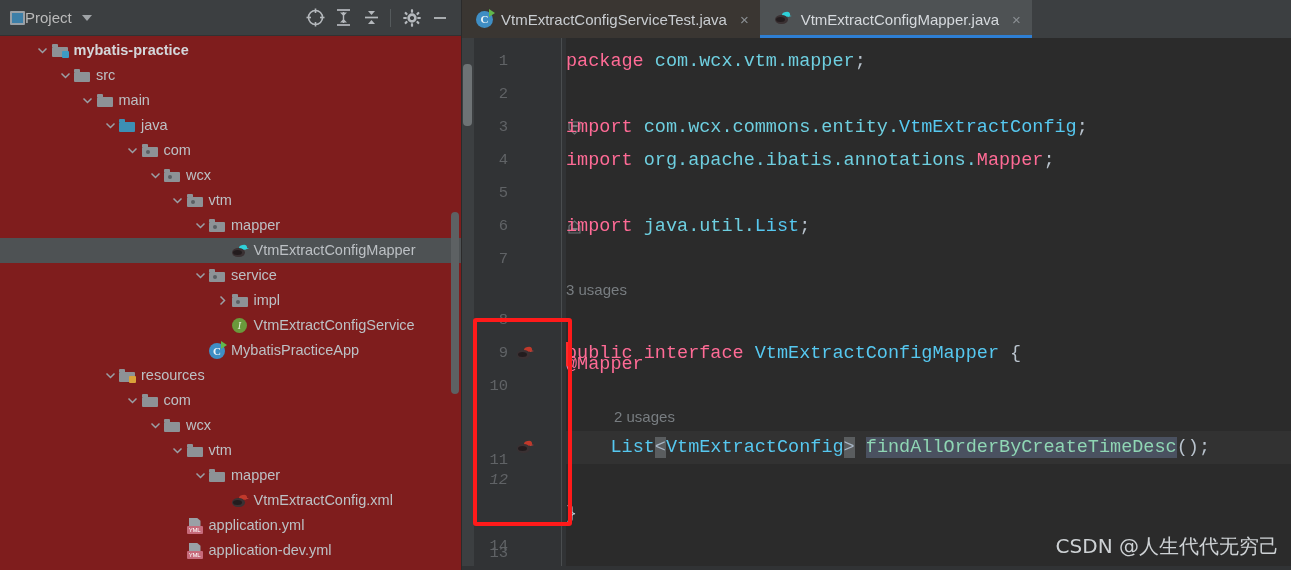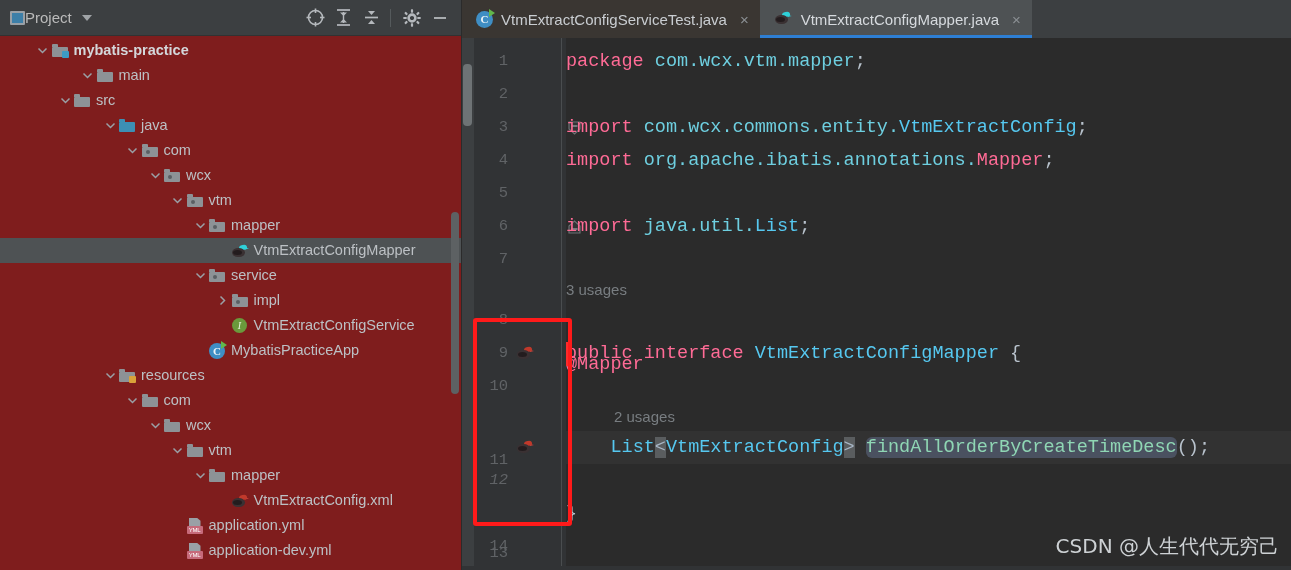--- a/index.html
+++ b/index.html
@@ -274,21 +274,21 @@
   .usage {
     position: absolute; left: 0; height: 28px; line-height: 28px;
     font-family: "Liberation Sans", sans-serif;
     font-size: 15px; color: #787d81;
     white-space: pre;
   }
   .kw { color: #ff6b96; }
   .cl { color: #56c8f0; }
   .pkg { color: #6ecfe0; }
   .ann { color: #ff6b96; }
-  .mth { color: #8fd6b4; border-radius: 6px; }
+  .mth { color: #8fd6b4; }
   .pl { color: #b8c2cc; }
   .brhl { background: #5a5d5f; }
   .selhl { background: #4a5160; }
   .caret-bar {
     position: absolute; width: 2px; height: 24px; background: #ff2b2b;
   }
 
   
   #annot-rect {
     position: absolute;
@@ -391,42 +391,42 @@
               </svg>
             </span>
             <span class="ficon">
               <span class="fold">
                 <span class="badge"></span>
               </span>
             </span>
             <span class="rlabel">mybatis-practice</span>
           </div>
           <div class="row">
+            <span style="flex: 0 0 57px;"></span>
+            <span class="twisty">
+              <svg width="11" height="11" viewBox="0 0 11 11">
+                <polyline points="1.5,3.5 5.5,7.5 9.5,3.5" fill="none" stroke="#9aa0a6" stroke-width="1.5"></polyline>
+              </svg>
+            </span>
+            <span class="ficon">
+              <span class="fold"></span>
+            </span>
+            <span class="rlabel">src</span>
+          </div>
+          <div class="row">
             <span style="flex: 0 0 79.5px;"></span>
             <span class="twisty">
               <svg width="11" height="11" viewBox="0 0 11 11">
                 <polyline points="1.5,3.5 5.5,7.5 9.5,3.5" fill="none" stroke="#9aa0a6" stroke-width="1.5"></polyline>
               </svg>
             </span>
             <span class="ficon">
               <span class="fold"></span>
             </span>
             <span class="rlabel">main</span>
-          </div>
-          <div class="row">
-            <span style="flex: 0 0 57px;"></span>
-            <span class="twisty">
-              <svg width="11" height="11" viewBox="0 0 11 11">
-                <polyline points="1.5,3.5 5.5,7.5 9.5,3.5" fill="none" stroke="#9aa0a6" stroke-width="1.5"></polyline>
-              </svg>
-            </span>
-            <span class="ficon">
-              <span class="fold"></span>
-            </span>
-            <span class="rlabel">src</span>
           </div>
           <div class="row">
             <span style="flex: 0 0 102px;"></span>
             <span class="twisty">
               <svg width="11" height="11" viewBox="0 0 11 11">
                 <polyline points="1.5,3.5 5.5,7.5 9.5,3.5" fill="none" stroke="#9aa0a6" stroke-width="1.5"></polyline>
               </svg>
             </span>
             <span class="ficon">
               <span class="fold blue"></span>

